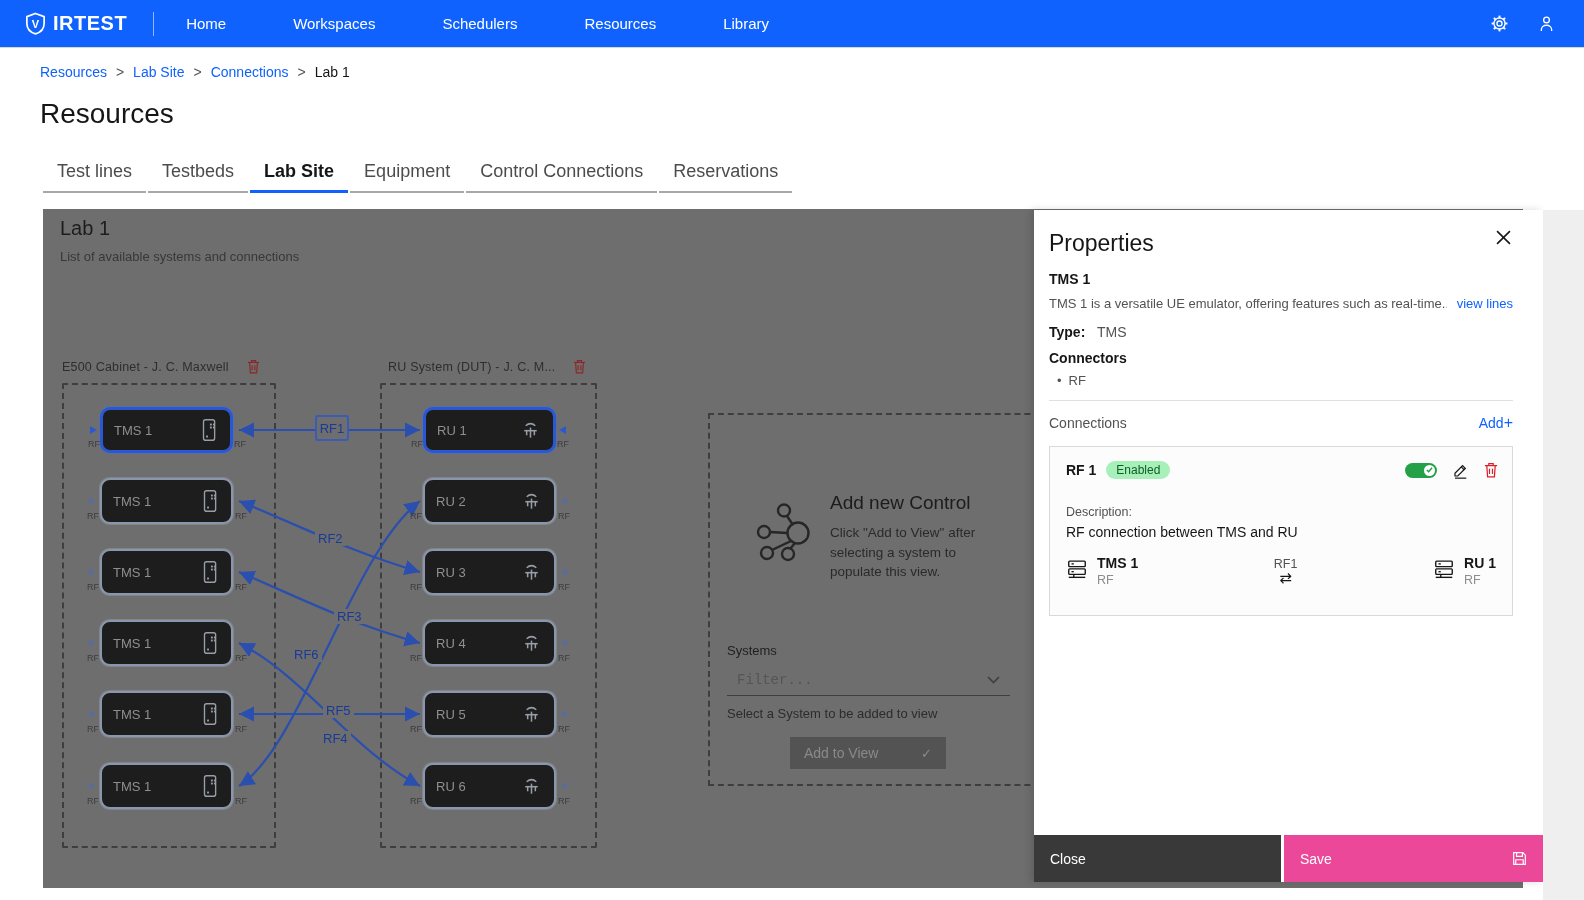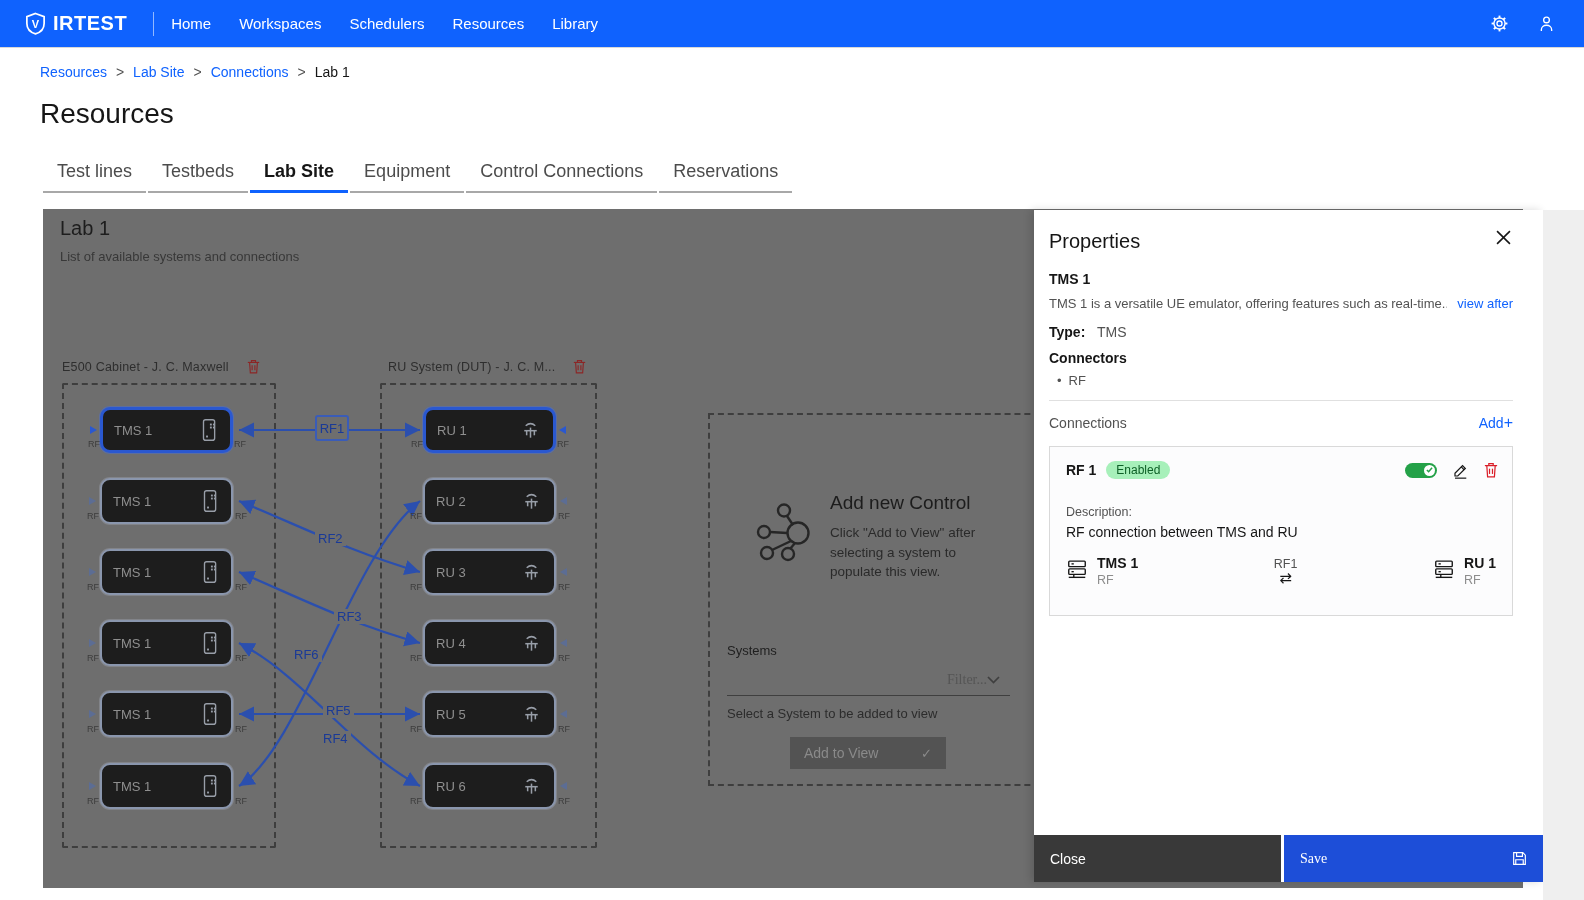--- a/index.html
+++ b/index.html
@@ -6,21 +6,21 @@
   html,body { width:1584px; height:900px; overflow:hidden; background:#fff;
     font-family:"Liberation Sans","DejaVu Sans",sans-serif; color:#161616; }
   .app { position:relative; width:1584px; height:900px; }
 
   
   .navbar { position:absolute; left:0; top:0; width:1584px; height:48px;
     background:#0f62fe; display:flex; align-items:center; border-bottom:1px solid #d8d8d8; }
   .brand { display:flex; align-items:center; gap:6px; margin-left:24px; cursor:pointer; }
   .brand-text { color:#fff; font-weight:bold; font-size:20px; letter-spacing:.5px; }
   .nav-divider { width:1px; height:24px; background:rgba(255,255,255,.55); margin-left:26px; }
-  .nav-items { display:flex; align-items:center; margin-left:17px; gap:28px; }
+  .nav-items { display:flex; align-items:center; margin-left:32px; gap:67px; }
   .nav-item { color:#fff; font-size:15px; cursor:pointer; text-decoration:none; }
   .nav-icons { margin-left:auto; margin-right:28px; display:flex; align-items:center; gap:28px; }
   .nav-icons span { display:flex; cursor:pointer; }
 
   
   .breadcrumb { position:absolute; left:40px; top:64px; font-size:14px; display:flex; gap:9px; align-items:center; }
   .breadcrumb a { color:#0f62fe; text-decoration:none; cursor:pointer; }
   .crumb-sep { color:#525252; }
   .crumb-current { color:#161616; }
   .page-title { position:absolute; left:40px; top:98px; font-size:28px; font-weight:400; color:#161616; }
@@ -62,33 +62,33 @@
   
   .add-rect { position:absolute; left:665px; top:204px; width:352px; height:373px;
     border:2px dashed #3e3e3e; }
   .add-title { position:absolute; left:787px; top:283px; font-size:19px; color:#1c1c1c; }
   .add-body { position:absolute; left:787px; top:314px; width:165px; font-size:13.5px;
     color:#2a2a2a; line-height:1.45; }
   .sys-label { position:absolute; left:684px; top:434px; font-size:13px; color:#1f1f1f; }
   .filter-box { position:absolute; left:684px; top:455px; width:283px; height:32px;
     border-bottom:1px solid #3f3f3f; display:flex; align-items:center; }
   .filter-box input { flex:1; background:transparent; border:none; outline:none;
-    font-size:14px; color:#fef9c3; padding-left:10px; font-family:Liberation Serif, serif;text-align:right; }
+    font-size:14px; color:#fef9c3; padding-left:10px; font-family:Liberation Mono, monospace; }
   .filter-box input::placeholder { color:#555; opacity:1; }
   .filter-chevron { margin-right:10px; display:flex; cursor:pointer; }
   .sys-helper { position:absolute; left:684px; top:497px; font-size:13px; color:#2c2c2c; }
   .add-btn { position:absolute; left:747px; top:528px; width:156px; height:32px;
     background:#535353; color:#8a8a8a; font-size:14px; display:flex; align-items:center;
     justify-content:space-between; padding:0 14px; cursor:pointer; }
   .add-btn .check { font-family:"DejaVu Sans",sans-serif; font-size:13px; }
 
   
   .props { position:absolute; left:1034px; top:210px; width:509px; height:672px;
     background:#fff; box-shadow:-3px 0 8px rgba(0,0,0,.15); }
-  .props-title { position:absolute; left:15px; top:20px; font-size:20px; color:#161616; }
+  .props-title { position:absolute; left:15px; top:20px; font-size:23px; color:#161616; }
   .props-close { position:absolute; right:32px; top:20px; cursor:pointer; display:flex; }
   .p-name { position:absolute; left:15px; top:61px; font-size:14px; font-weight:bold; }
   .p-desc-row { position:absolute; left:15px; top:86px; width:464px; display:flex; gap:10px; align-items:baseline; }
   .p-desc { flex:1; font-size:13px; color:#525252; white-space:nowrap; overflow:hidden; }
   .p-viewmore { font-size:13px; color:#0f62fe; white-space:nowrap; cursor:pointer; text-decoration:none; }
   .p-type { position:absolute; left:15px; top:114px; font-size:14px; }
   .p-type b { margin-right:8px; }
   .p-type span.val { color:#525252; }
   .p-connectors { position:absolute; left:15px; top:140px; font-size:14px; font-weight:bold; }
   .p-bullet { position:absolute; left:23px; top:163px; font-size:13px; color:#525252; }
@@ -117,22 +117,22 @@
   .ep { display:flex; gap:9px; align-items:flex-start; }
   .ep-name { font-size:14px; font-weight:600; }
   .ep-port { font-size:12.5px; color:#8d8d8d; margin-top:2px; }
   .ep-center { text-align:center; margin-top:2px; }
   .ep-link { font-size:12.5px; color:#525252; }
   .exchange { font-family:"DejaVu Sans",sans-serif; font-size:15px; color:#161616; line-height:1; }
 
   .props-footer { position:absolute; left:0; bottom:0; width:509px; height:47px; display:flex; gap:3px; }
   .btn-close { flex:0 0 247px; background:#393939; color:#fff; font-size:14px;
     display:flex; align-items:center; padding-left:16px; cursor:pointer; }
-  .btn-save { flex:1; background:#1d4ed8; color:#fff; font-size:14px; display:flex;
-    align-items:center; justify-content:space-between; padding:0 16px; cursor:pointer;font-family:Liberation Serif, serif; }
+  .btn-save { flex:1; background:#ec4899; color:#fff; font-size:14px; display:flex;
+    align-items:center; justify-content:space-between; padding:0 16px; cursor:pointer; }
 
   .right-strip { position:absolute; left:1543px; top:210px; width:41px; height:690px; background:#efefef; }
 </style>
 </head>
 <body>
 
 <div class="app">
 
   <header class="navbar">
     <div class="brand">
@@ -494,21 +494,21 @@
     <span class="props-close">
       <svg width="15" height="15" viewBox="0 0 14 14" stroke="#161616" stroke-width="1.5">
           <line x1="1" y1="1" x2="13" y2="13"></line>
           <line x1="13" y1="1" x2="1" y2="13"></line>
         </svg>
     </span>
 
     <div class="p-name">TMS 1</div>
     <div class="p-desc-row">
       <span class="p-desc">TMS 1 is a versatile UE emulator, offering features such as real-time...</span>
-      <a class="p-viewmore">view after</a>
+      <a class="p-viewmore">view lines</a>
     </div>
     <div class="p-type">
       <b>Type:</b>
       <span class="val">TMS</span>
     </div>
     <div class="p-connectors">Connectors</div>
     <div class="p-bullet">
       <span class="dot">•</span><span>RF</span>
     </div>
     <div class="p-divider"></div>

